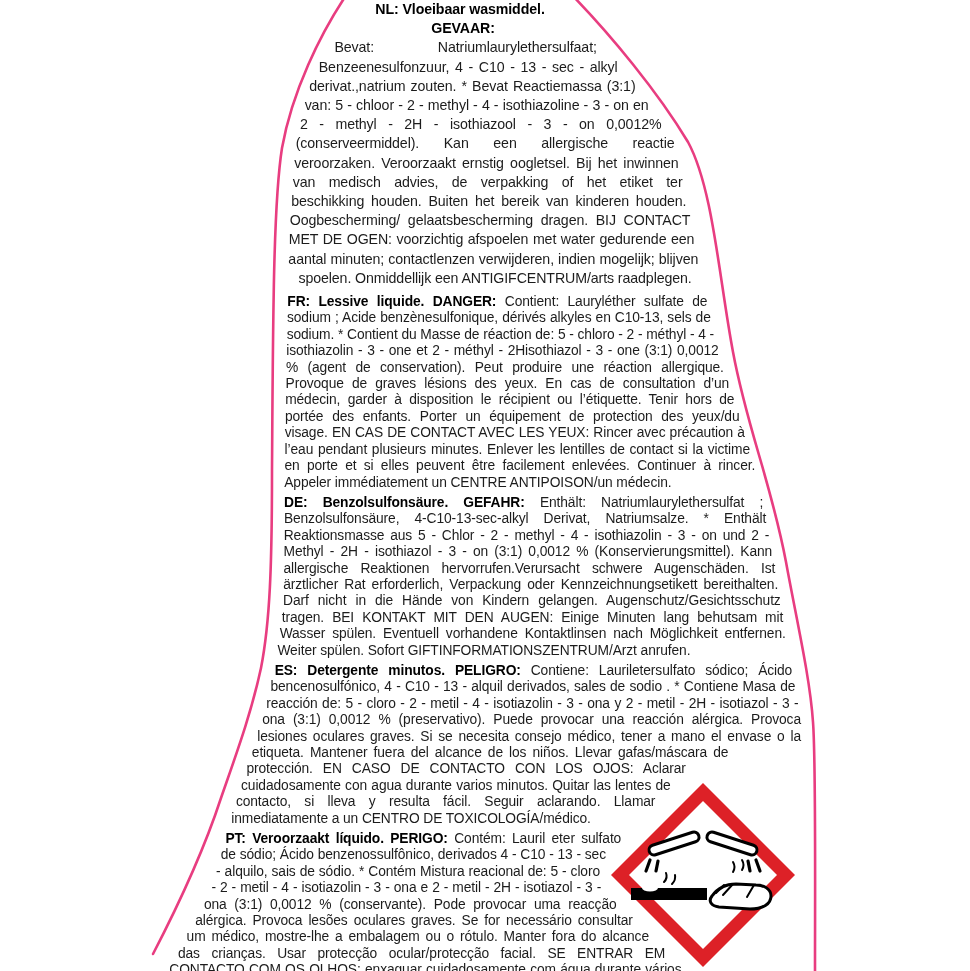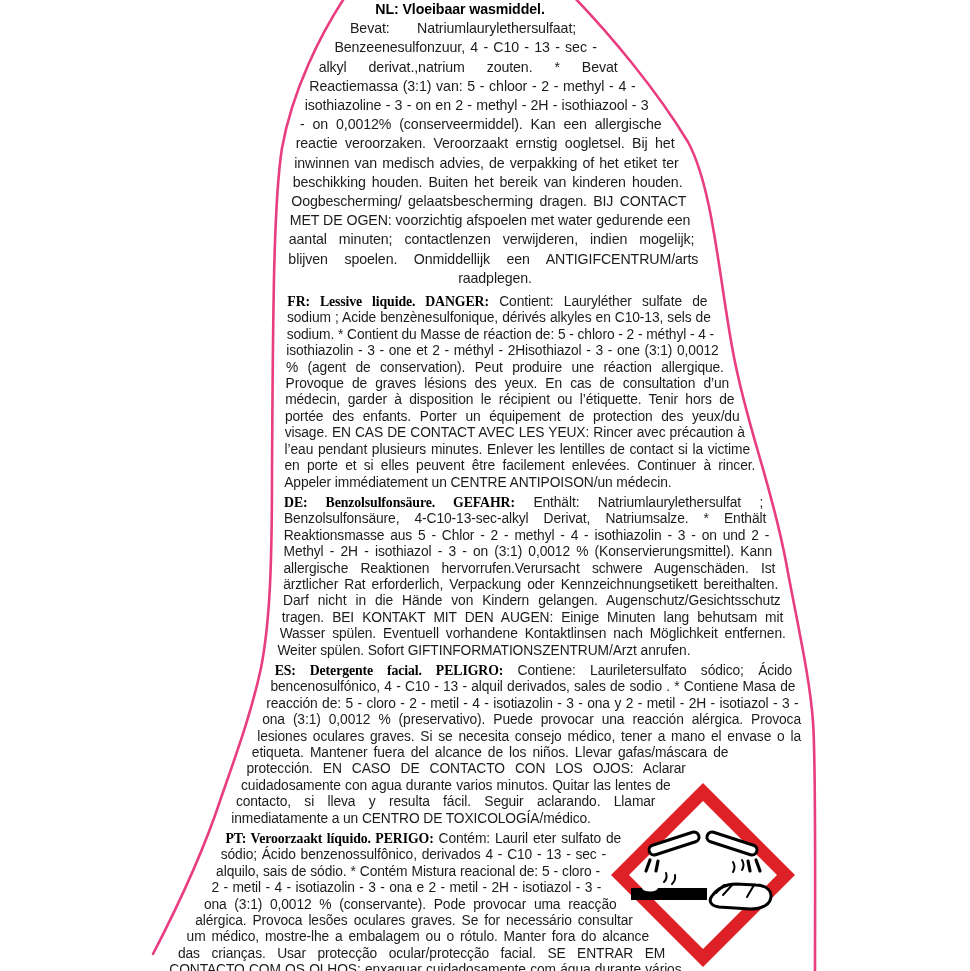--- a/index.html
+++ b/index.html
@@ -36,21 +36,21 @@
       245px 967px, 133px 967px, 42px 875px, 133px 777px, 243px 762px,
       243px 708px, 230px 640px, 220px 575px, 200px 465px, 157px 330px,
       116px 130px, 70px 62px);
     shape-margin: 12px;
   }
   p.sec {
     margin: 0 0 4px 0;
     text-align: justify;
     line-height: 16.4px;
   }
-  p.sec b { color: #000; font-family: Liberation Serif, serif; }
+  p.sec b { color: #000; }
   p.nl {
     font-size: 14.2px;
     line-height: 19.2px;
     text-align: justify;
     text-align-last: center;
     margin-bottom: 6px;
   }
   .center-line {
     display: block;
     text-align: center;
@@ -102,35 +102,36 @@
       <path d="M 724 885 L 716 893 M 733 884 L 723 895 M 754 885 L 747 897" stroke="#000" stroke-width="2" fill="none" stroke-linecap="round"></path>
     </g>
   </svg>
 
   <div class="flow">
     <div class="curve-spacer-left"></div>
     <div class="curve-spacer-right"></div>
 
     <p class="sec nl">
       <span class="center-line">NL: Vloeibaar wasmiddel.</span>
+      <span class="center-line">GEVAAR:</span>
       <span>Bevat: Natriumlaurylethersulfaat; Benzeenesulfonzuur, 4 - C10 - 13 - sec - alkyl derivat.,natrium zouten. * Bevat Reactiemassa (3:1) van: 5 - chloor - 2 - methyl - 4 - isothiazoline - 3 - on en 2 - methyl - 2H - isothiazool - 3 - on 0,0012% (conserveermiddel). Kan een allergische reactie veroorzaken. Veroorzaakt ernstig oogletsel. Bij het inwinnen van medisch advies, de verpakking of het etiket ter beschikking houden. Buiten het bereik van kinderen houden. Oogbescherming/ gelaatsbescherming dragen. BIJ CONTACT MET DE OGEN: voorzichtig afspoelen met water gedurende een aantal minuten; contactlenzen verwijderen, indien mogelijk; blijven spoelen. Onmiddellijk een ANTIGIFCENTRUM/arts raadplegen.</span>
     </p>
 
     <p class="sec">
       <b>FR: Lessive liquide. DANGER:</b>
       <span>Contient: Lauryléther sulfate de sodium ; Acide benzènesulfonique, dérivés alkyles en C10-13, sels de sodium. * Contient du Masse de réaction de: 5 - chloro - 2 - méthyl - 4 - isothiazolin - 3 - one et 2 - méthyl - 2Hisothiazol - 3 - one (3:1) 0,0012 % (agent de conservation). Peut produire une réaction allergique. Provoque de graves lésions des yeux. En cas de consultation d’un médecin, garder à disposition le récipient ou l’étiquette. Tenir hors de portée des enfants. Porter un équipement de protection des yeux/du visage. EN CAS DE CONTACT AVEC LES YEUX: Rincer avec précaution à l’eau pendant plusieurs minutes. Enlever les lentilles de contact si la victime en porte et si elles peuvent être facilement enlevées. Continuer à rincer. Appeler immédiatement un CENTRE ANTIPOISON/un médecin.</span>
     </p>
 
     <p class="sec">
       <b>DE: Benzolsulfonsäure. GEFAHR:</b>
       <span>Enthält: Natriumlaurylethersulfat ; Benzolsulfonsäure, 4-C10-13-sec-alkyl Derivat, Natriumsalze. * Enthält Reaktionsmasse aus 5 - Chlor - 2 - methyl - 4 - isothiazolin - 3 - on und 2 - Methyl - 2H - isothiazol - 3 - on (3:1) 0,0012 % (Konservierungsmittel). Kann allergische Reaktionen hervorrufen.Verursacht schwere Augenschäden. Ist ärztlicher Rat erforderlich, Verpackung oder Kennzeichnungsetikett bereithalten. Darf nicht in die Hände von Kindern gelangen. Augenschutz/Gesichtsschutz tragen. BEI KONTAKT MIT DEN AUGEN: Einige Minuten lang behutsam mit Wasser spülen. Eventuell vorhandene Kontaktlinsen nach Möglichkeit entfernen. Weiter spülen. Sofort GIFTINFORMATIONSZENTRUM/Arzt anrufen.</span>
     </p>
 
     <p class="sec">
-      <b>ES: Detergente facial. PELIGRO:</b>
+      <b>ES: Detergente minutos. PELIGRO:</b>
       <span>Contiene: Lauriletersulfato sódico; Ácido bencenosulfónico, 4 - C10 - 13 - alquil derivados, sales de sodio . * Contiene Masa de reacción de: 5 - cloro - 2 - metil - 4 - isotiazolin - 3 - ona y 2 - metil - 2H - isotiazol - 3 - ona (3:1) 0,0012 % (preservativo). Puede provocar una reacción alérgica. Provoca lesiones oculares graves. Si se necesita consejo médico, tener a mano el envase o la etiqueta. Mantener fuera del alcance de los niños. Llevar gafas/máscara de protección. EN CASO DE CONTACTO CON LOS OJOS: Aclarar cuidadosamente con agua durante varios minutos. Quitar las lentes de contacto, si lleva y resulta fácil. Seguir aclarando. Llamar inmediatamente a un CENTRO DE TOXICOLOGÍA/médico.</span>
     </p>
 
     <p class="sec pt">
       <b>PT: Veroorzaakt líquido. PERIGO:</b>
       <span>Contém: Lauril eter sulfato de sódio; Ácido benzenossulfônico, derivados 4 - C10 - 13 - sec - alquilo, sais de sódio. * Contém Mistura reacional de: 5 - cloro - 2 - metil - 4 - isotiazolin - 3 - ona e 2 - metil - 2H - isotiazol - 3 - ona (3:1) 0,0012 % (conservante). Pode provocar uma reacção alérgica. Provoca lesões oculares graves. Se for necessário consultar um médico, mostre-lhe a embalagem ou o rótulo. Manter fora do alcance das crianças. Usar protecção ocular/protecção facial. SE ENTRAR EM CONTACTO COM OS OLHOS: enxaguar cuidadosamente com água durante vários minutos. Se usar lentes de contacto, retire-as, se tal lhe for possível. Continuar a enxaguar. Contacte imediatamente um CENTRO DE INFORMAÇÃO ANTIVENENOS/médico.</span>
     </p>
   </div>
 
 </div>

